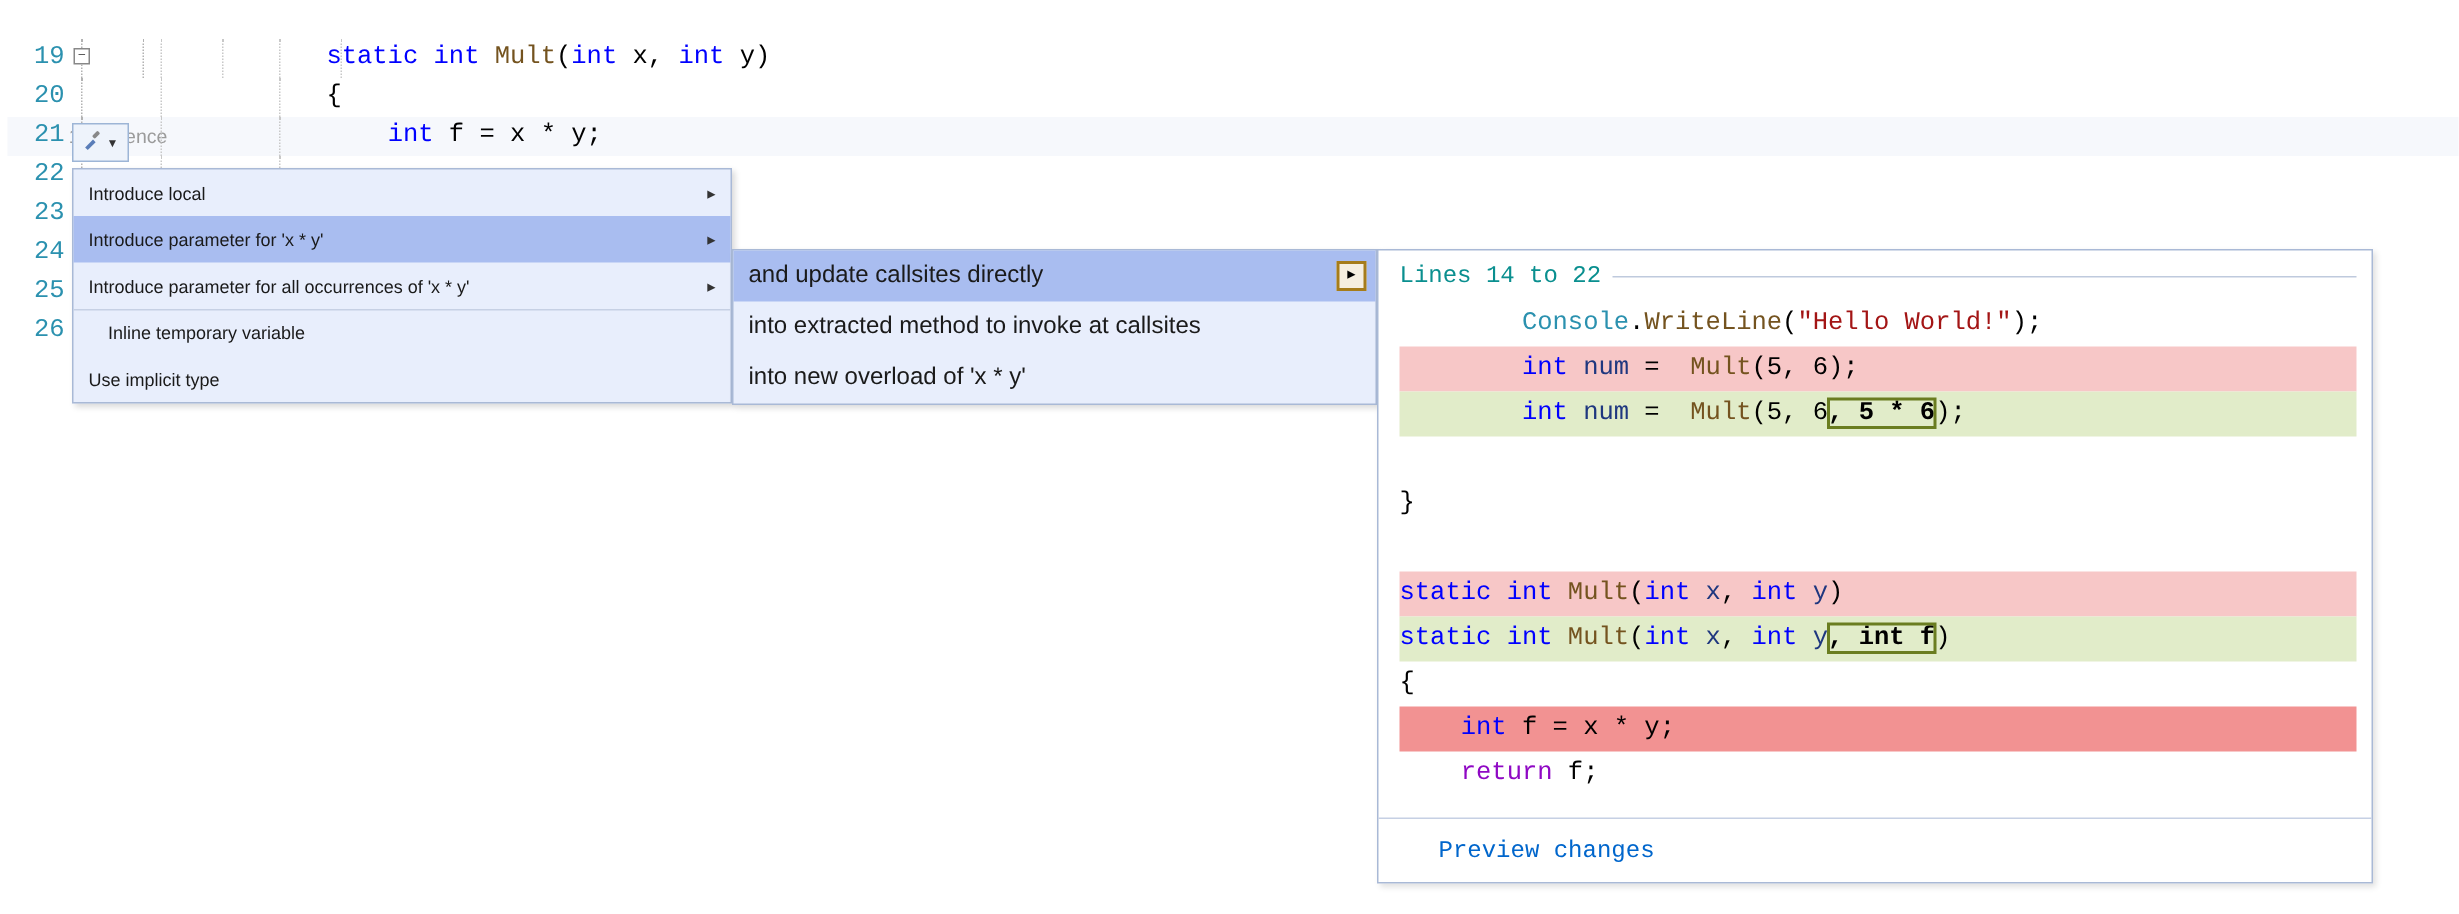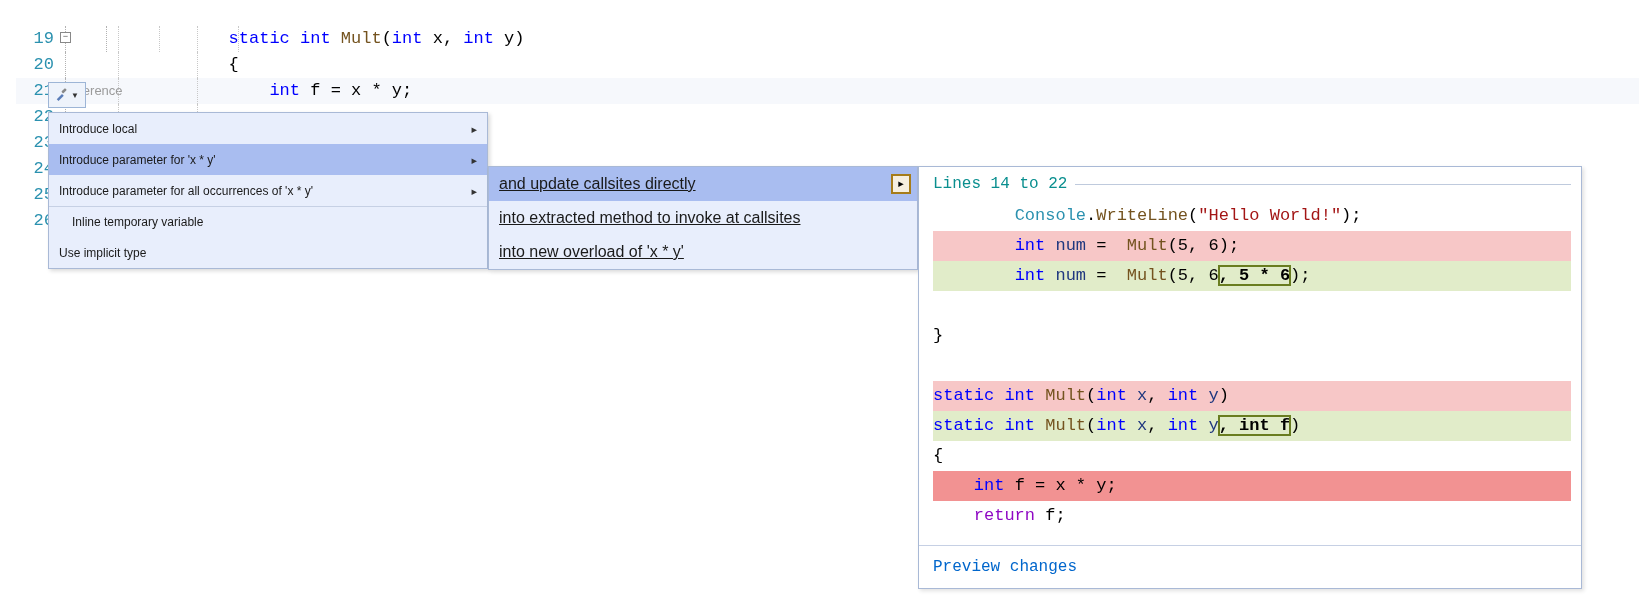--- a/index.html
+++ b/index.html
@@ -1,20 +1,20 @@
 <!DOCTYPE html>
 <html><head>
 <meta charset="utf-8">
 <style>
   * { box-sizing: border-box; margin: 0; padding: 0; }
   html, body { width: 1639px; height: 609px; background: #fff; font-family: "Segoe UI", Tahoma, sans-serif; font-size: 15px; }
   .mono { font-family: Consolas, "Courier New", monospace; }
 
   
-  .editor { position: absolute; left: 16px; top: 0; right: 0; }
+  .editor { position: absolute; left: 5px; top: 0; right: 0; }
   .gutter { display: inline-block; width: 42px; text-align: right; color: #2b91af; font-size: 17px; padding-right: 4px; vertical-align: top; }
   .fold-col { display: inline-block; width: 60px; vertical-align: top; position: relative; height: 26px; }
   .fold-line { position: absolute; left: 7px; top: 0; bottom: 0; border-left: 1px dotted #b2b2b2; }
   .fold-box { position: absolute; left: 2px; top: 6px; width: 11px; height: 11px; border: 1px solid #888; background: #fff; font-size: 9px; line-height: 9px; text-align: center; color: #555; }
   .indent-guide { display:inline-block; border-left: 1px dotted #c8c8c8; height: 26px; vertical-align: top; }
   .code-line { height: 26px; line-height: 26px; white-space: pre; font-size: 17px; }
   .codelens { color: #9b9b9b; font-size: 13px; font-family: "Segoe UI", sans-serif; }
   .kw { color: #0000ff; }
   .type { color: #0000ff; }
   .method { color: #74531f; }
@@ -28,21 +28,21 @@
   .lightbulb .caret { font-size: 8px; color: #333; }
 
   
   .menu1 { position: absolute; left: 48px; top: 112px; width: 440px; background: #e8eefc; border: 1px solid #a9b9d6; box-shadow: 2px 2px 4px rgba(0,0,0,0.15); font-size: 12px; color: #1a1a1a; }
   .menu1 .item { padding: 8px 26px 8px 10px; position: relative; border-top: 1px solid transparent; }
   .menu1 .sep { border-top: 1px solid #c6d0e4; padding-left: 23px; }
   .menu1 .item.sub::after { content: "▸"; position: absolute; right: 10px; top: 50%; transform: translateY(-50%); font-size: 11px; color: #333; }
   .menu1 .item.hover { background: #a9bdf0; }
 
   
-  .menu2 { position: absolute; left: 488px; top: 166px; width: 430px; background: #e8eefc; border: 1px solid #a9b9d6; box-shadow: 2px 2px 4px rgba(0,0,0,0.15); font-size: 16px; color: #1a1a1a; text-decoration: underline; }
+  .menu2 { position: absolute; left: 488px; top: 166px; width: 430px; background: #e8eefc; border: 1px solid #a9b9d6; box-shadow: 2px 2px 4px rgba(0,0,0,0.15); font-size: 16px; color: #1a1a1a; }
   .menu2 .item { padding: 8px 30px 8px 10px; position: relative; }
   .menu2 .item.hover { background: #a9bdf0; }
   .menu2 .item.hover::after { content: "▸"; position: absolute; right: 6px; top: 50%; transform: translateY(-50%); width: 16px; height: 16px; line-height: 14px; text-align: center; font-size: 11px; border: 2px solid #a67c1a; background: #f6efe0; color:#000; }
 
   
   .preview { position: absolute; left: 918px; top: 166px; width: 664px; border: 1px solid #a9b9d6; background: #fff; box-shadow: 2px 2px 4px rgba(0,0,0,0.12); }
   .preview-body { padding: 8px 10px 14px 14px; }
   .preview .hdr { color: #0a8f8f; font-size: 16px; margin-bottom: 8px; display:flex; align-items:center; }
   .preview .hdr .rule { flex:1; border-top:1px solid #bfcadd; margin-left:8px; height:0; }
   .preview .line { font-size: 17px; line-height: 30px; white-space: pre; }
@@ -50,21 +50,21 @@
   .del-strong { background: #f29292; }
   .add { background: #e1ecc9; }
   .hlbox { outline: 2px solid #6a7d20; outline-offset: -1px; font-weight: bold; }
   .p-kw { color: #0000ff; }
   .p-type { color: #2b91af; }
   .p-method { color: #74531f; }
   .p-str { color: #a31515; }
   .p-ident { color: #1f377f; }
   .p-return { color: #8f08c4; }
   .preview .footer { border-top: 1px solid #c6d0e4; padding: 12px 14px; }
-  .preview .footer a { color: #0066cc; text-decoration: none; font-size: 16px; }
+  .preview .footer a { color: #0066cc; text-decoration: none; font-size: 16px; margin-left: 26px; }
 </style>
 </head>
 <body>
 
 <div class="editor mono">
 
   <div class="code-line">
     <span class="gutter"></span><span class="fold-col"><span class="fold-line"></span></span><span class="indent-guide" style="margin-left:0"></span><span class="indent-guide" style="margin-left:78px"></span>
     <span style="display:inline-block; width:30px"></span>
     <span class="codelens">1 reference</span>

